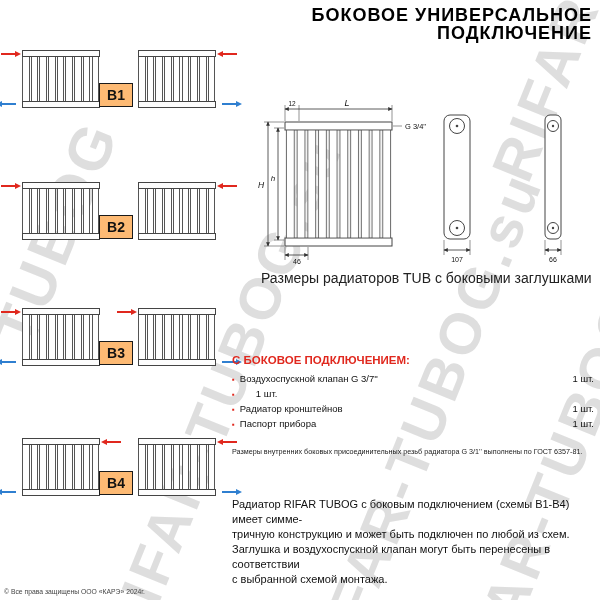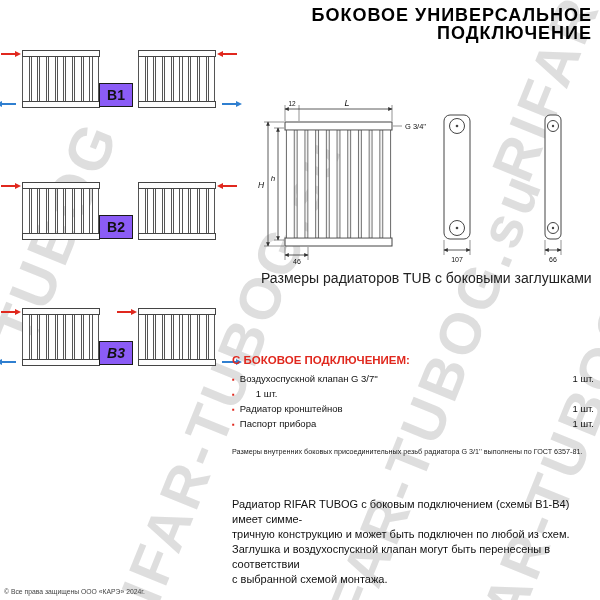--- a/index.html
+++ b/index.html
@@ -20,21 +20,21 @@
                     background:#fdfdfd;box-sizing:border-box;}
   .rad-top{top:0}.rad-bot{bottom:0}
   .rad-tubes{position:absolute;left:0;right:0;top:7px;bottom:7px;
     background:repeating-linear-gradient(to right,#555 0 1px,#fff 1px 6.6px,#555 6.6px 7.6px,rgba(0,0,0,0) 7.6px 8.7px);}
   .arrow{position:absolute;width:15px;height:2px;background:currentColor;z-index:2;}
   .arrow.pt-right::after{content:"";position:absolute;right:-5px;top:-2.5px;width:0;height:0;
     border-top:3.5px solid transparent;border-bottom:3.5px solid transparent;border-left:6px solid currentColor;}
   .arrow.pt-left::before{content:"";position:absolute;left:-5px;top:-2.5px;width:0;height:0;
     border-top:3.5px solid transparent;border-bottom:3.5px solid transparent;border-right:6px solid currentColor;}
   .scheme-label{position:absolute;left:99px;top:33px;width:34px;height:24px;border:1.5px solid #1a1a1a;
-    background:#8b5cf6;font-weight:700;font-size:14px;display:flex;align-items:center;justify-content:center;
+    background:#fdba74;font-weight:700;font-size:14px;display:flex;align-items:center;justify-content:center;
     box-sizing:border-box;z-index:2;}
   
   .tech-drawing{position:absolute;left:252px;top:92px;width:345px;height:190px;z-index:1;}
   .tech-drawing text{font-family:"Liberation Sans",sans-serif;fill:#111;}
   .caption{position:absolute;left:261px;top:270px;font-size:14px;color:#222;z-index:1;}
   
   .package{position:absolute;left:232px;top:354px;width:362px;z-index:1;}
   .pack-heading{font-size:11.5px;font-weight:700;margin-bottom:3px;}
   .pack-subheading{font-size:11.5px;font-weight:700;color:var(--red,#e0281e);margin-bottom:7px;}
   .pack-item{display:flex;align-items:baseline;font-size:9.5px;margin-bottom:4px;}
@@ -93,36 +93,53 @@
         </div>
         <div class="radiator" style="left: 138px;">
           <div class="rad-top"></div>
           <div class="rad-tubes"></div>
           <div class="rad-bot"></div>
           <span class="arrow pt-left" style="right: -21px; top: 3px; color: rgb(224, 40, 30);"></span>
           <span class="arrow pt-left" style="left: -21px; bottom: 3px; color: rgb(47, 127, 208);"></span>
         </div>
         <div class="scheme-label">В2</div>
       </div>
-      <div class="scheme-row" style="top: 308px; font-style: italic;">
+      <div class="scheme-row" style="top: 308px;">
         <div class="radiator" style="left: 22px;">
           <div class="rad-top"></div>
           <div class="rad-tubes"></div>
           <div class="rad-bot"></div>
           <span class="arrow pt-right" style="left: -21px; top: 3px; color: rgb(224, 40, 30);"></span>
           <span class="arrow pt-left" style="left: -21px; bottom: 3px; color: rgb(47, 127, 208);"></span>
         </div>
         <div class="radiator" style="left: 138px;">
           <div class="rad-top"></div>
           <div class="rad-tubes"></div>
           <div class="rad-bot"></div>
           <span class="arrow pt-right" style="left: -21px; top: 3px; color: rgb(224, 40, 30);"></span>
           <span class="arrow pt-right" style="right: -21px; bottom: 3px; color: rgb(47, 127, 208);"></span>
         </div>
         <div class="scheme-label">В3</div>
+      </div>
+      <div class="scheme-row" style="top: 438px;">
+        <div class="radiator" style="left: 22px;">
+          <div class="rad-top"></div>
+          <div class="rad-tubes"></div>
+          <div class="rad-bot"></div>
+          <span class="arrow pt-left" style="right: -21px; top: 3px; color: rgb(224, 40, 30);"></span>
+          <span class="arrow pt-left" style="left: -21px; bottom: 3px; color: rgb(47, 127, 208);"></span>
+        </div>
+        <div class="radiator" style="left: 138px;">
+          <div class="rad-top"></div>
+          <div class="rad-tubes"></div>
+          <div class="rad-bot"></div>
+          <span class="arrow pt-left" style="right: -21px; top: 3px; color: rgb(224, 40, 30);"></span>
+          <span class="arrow pt-right" style="right: -21px; bottom: 3px; color: rgb(47, 127, 208);"></span>
+        </div>
+        <div class="scheme-label">В4</div>
       </div>
     </div>
 
   <svg class="tech-drawing" viewBox="0 0 345 190">
     <defs>
       <marker id="arr" viewBox="0 0 10 10" refX="8" refY="5" markerWidth="6" markerHeight="6" orient="auto-start-reverse">
         <path d="M0,1 L9,5 L0,9 z" fill="#333"></path>
       </marker>
       <pattern id="tubepat" x="33" y="38" width="10.7" height="108" patternUnits="userSpaceOnUse">
         <rect x="1.35" y="0" width="8" height="108" fill="#ffffff" stroke="#555" stroke-width="0.9"></rect>

